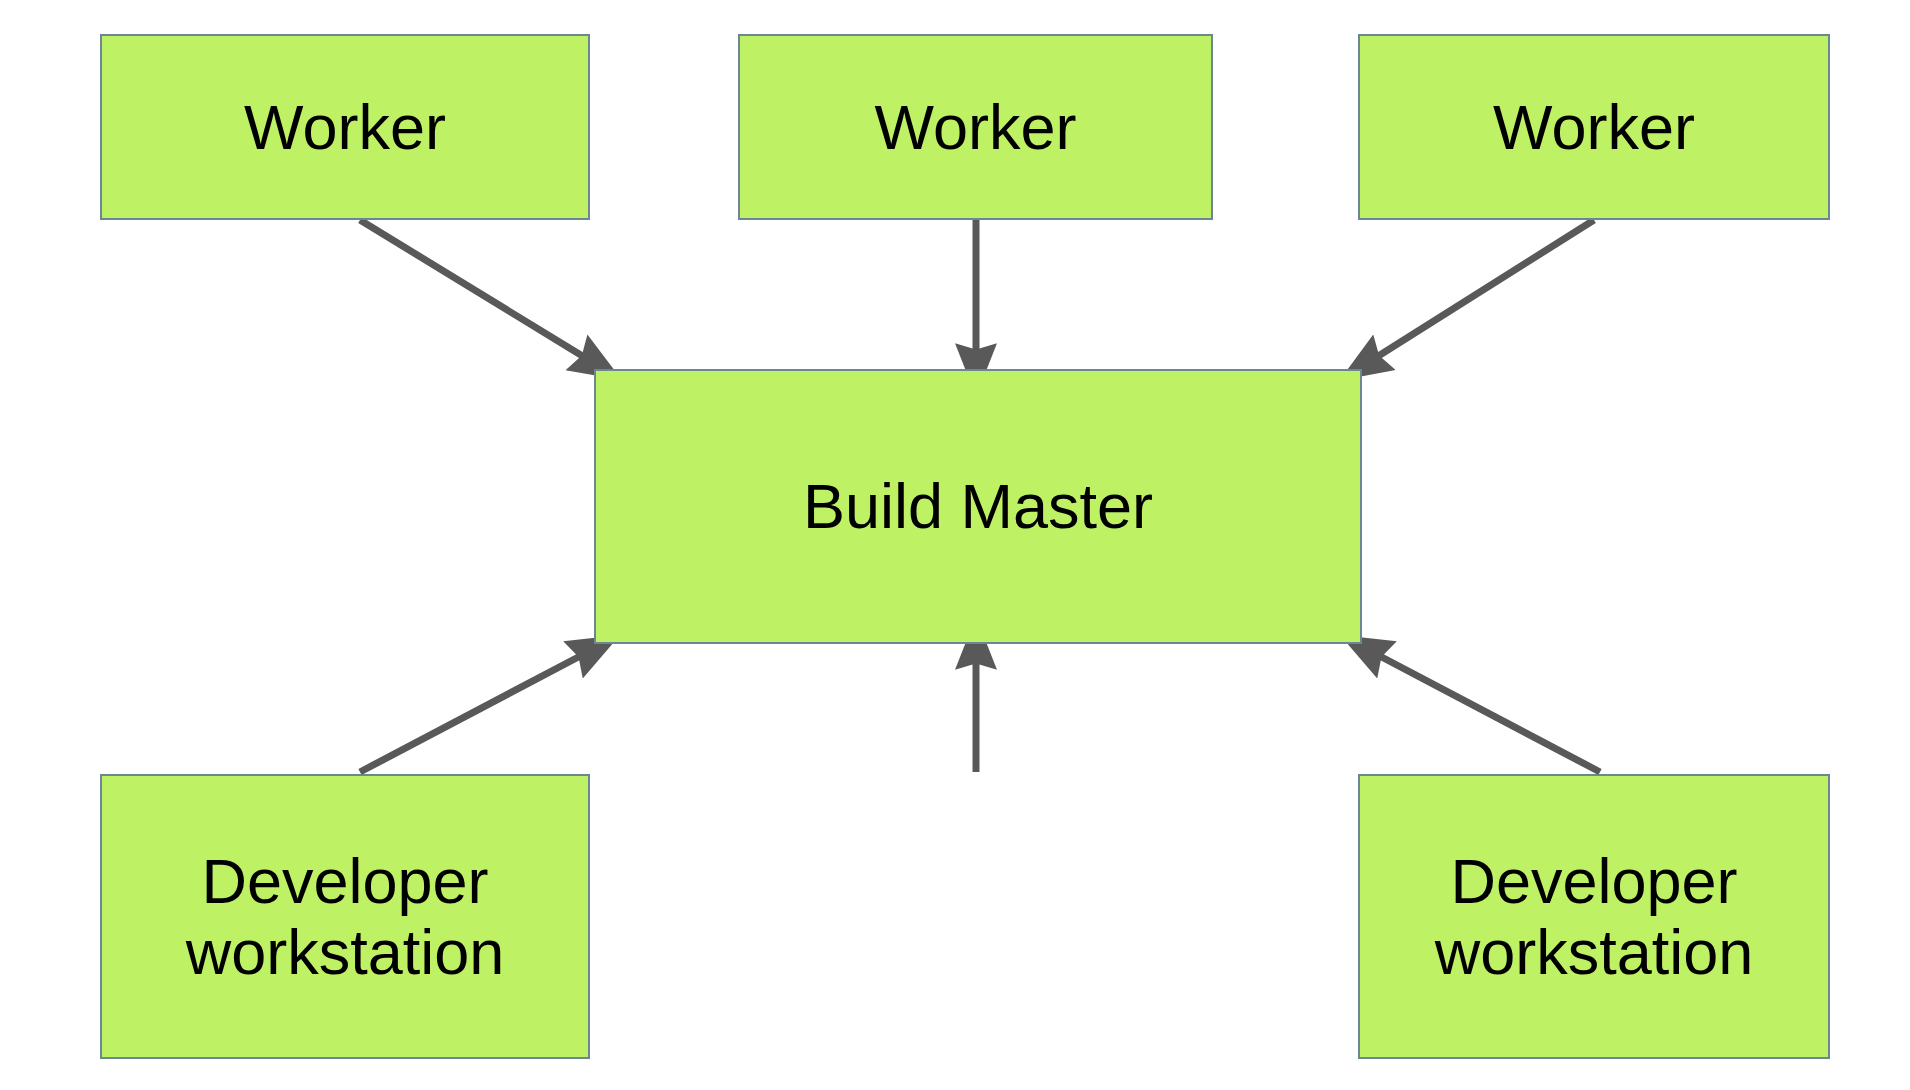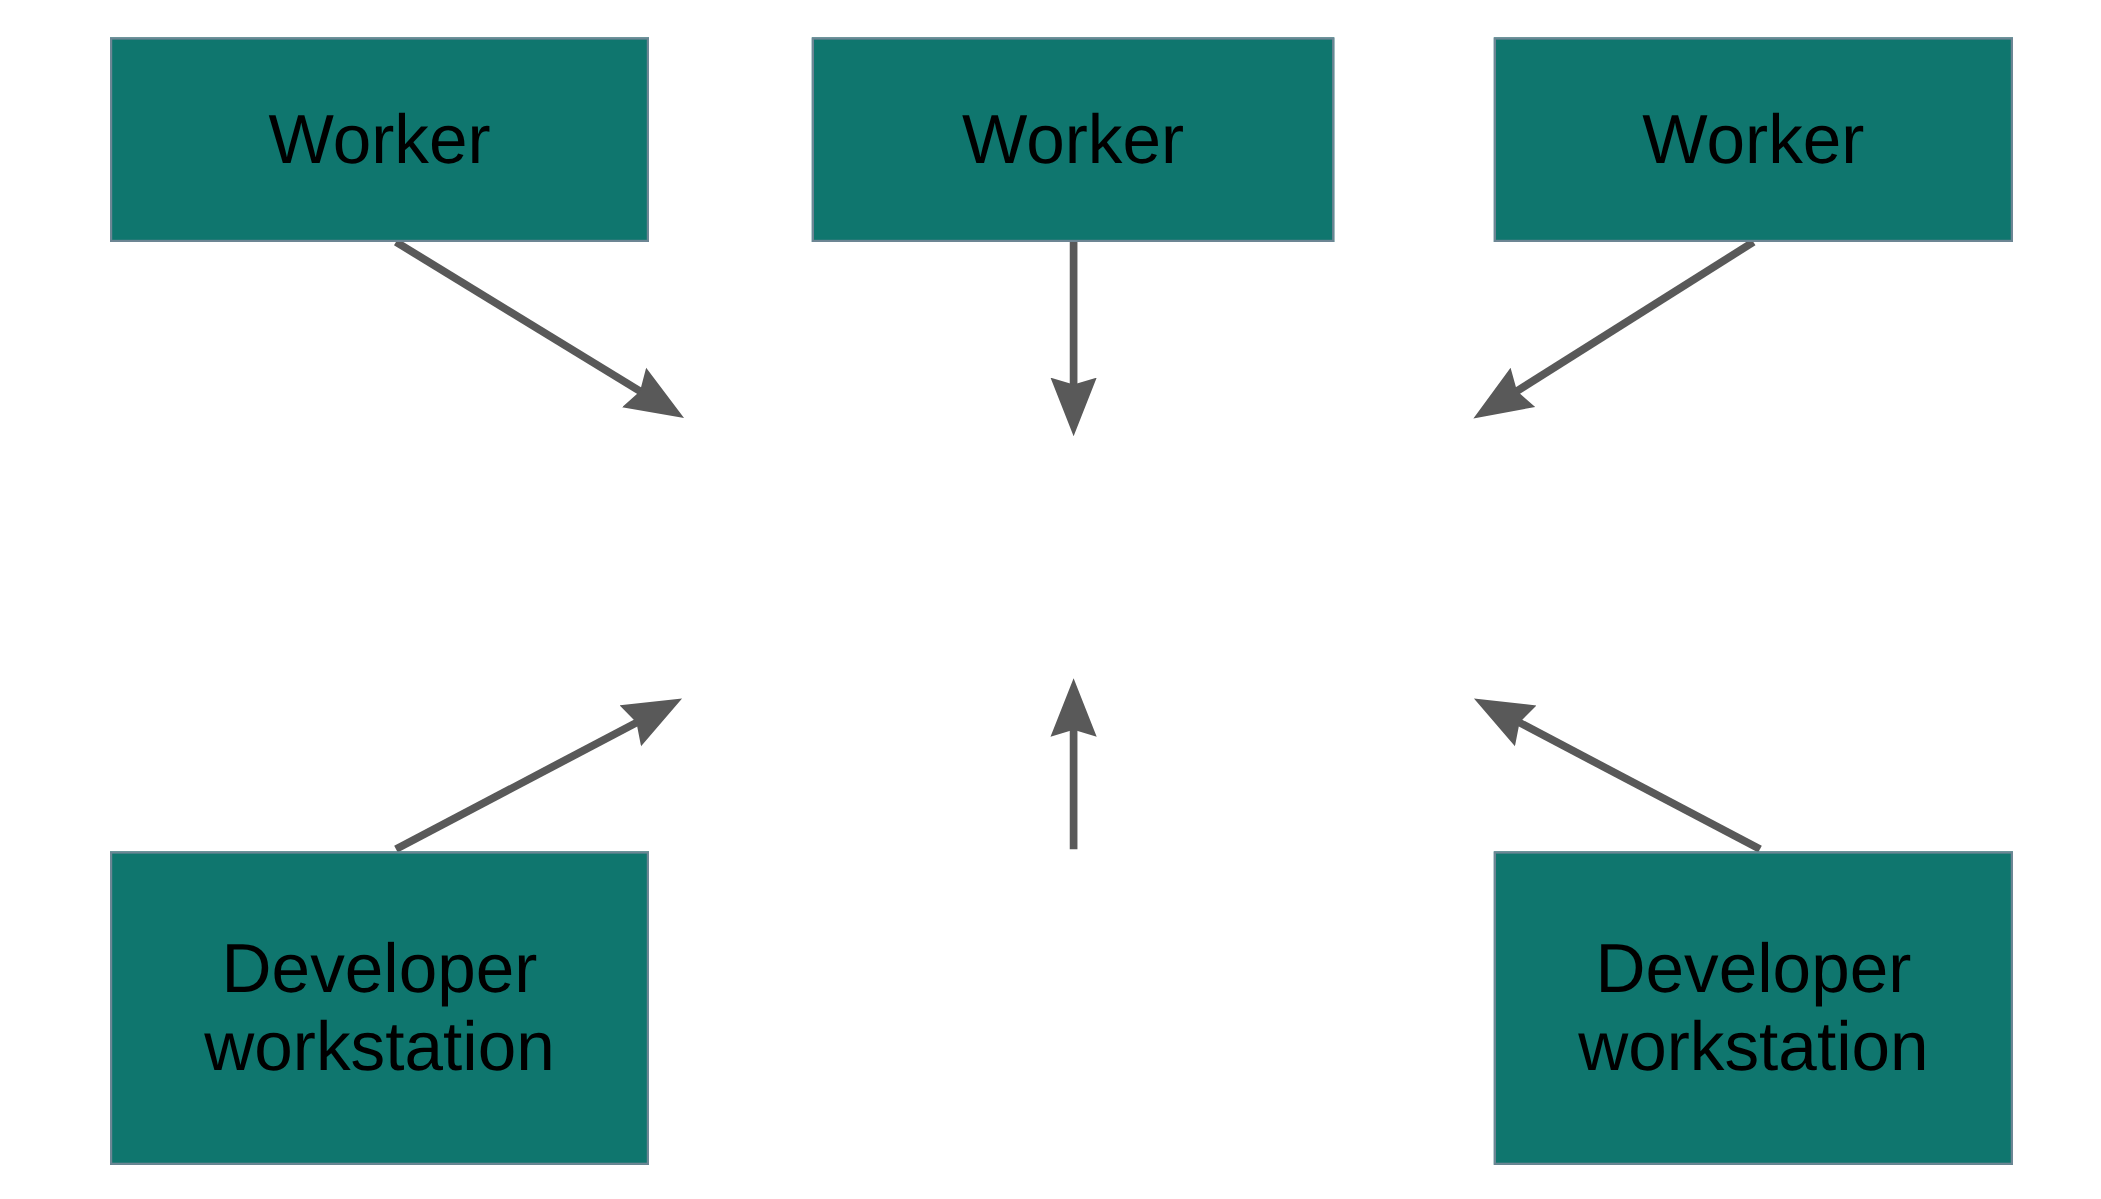--- a/index.html
+++ b/index.html
@@ -22,21 +22,21 @@
     position: absolute;
     left: 0;
     top: 0;
     width: 1910px;
     height: 1090px;
     pointer-events: none;
   }
   .node {
     position: absolute;
     box-sizing: border-box;
-    background: #0f766e;
+    background: #bef264;
     border: 2px solid #6d8694;
     display: flex;
     align-items: center;
     justify-content: center;
     text-align: center;
     color: #000000;
     font-weight: 400;
     line-height: 1.12;
     white-space: pre-line;
     z-index: 2;
@@ -85,20 +85,23 @@
   </div>
 
   <div class="node" id="node-worker-2">
     <span class="node-label">Worker</span>
   </div>
 
   <div class="node" id="node-worker-3">
     <span class="node-label">Worker</span>
   </div>
 
+  <div class="node" id="node-build-master">
+    <span class="node-label">Build Master</span>
+  </div>
 
   <div class="node" id="node-dev-left">
     <span class="node-label">Developer
 workstation</span>
   </div>
 
 
   <div class="node" id="node-dev-right">
     <span class="node-label">Developer
 workstation</span>

